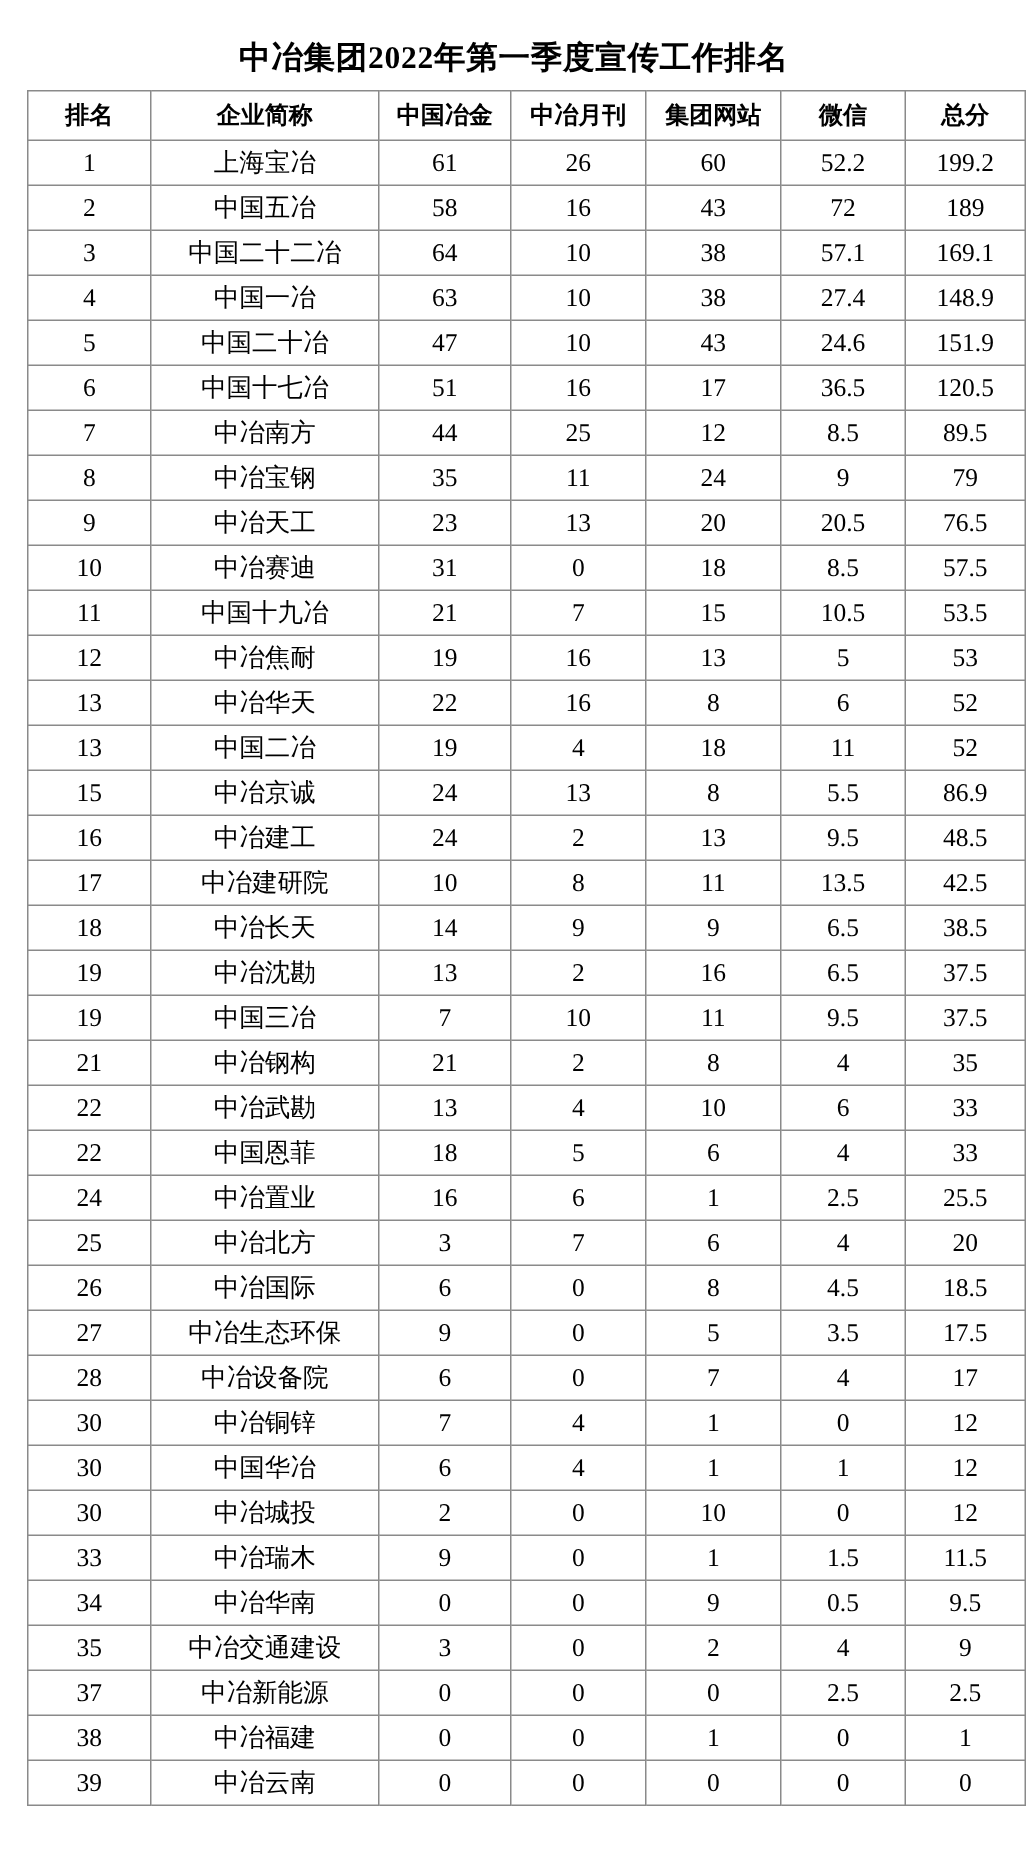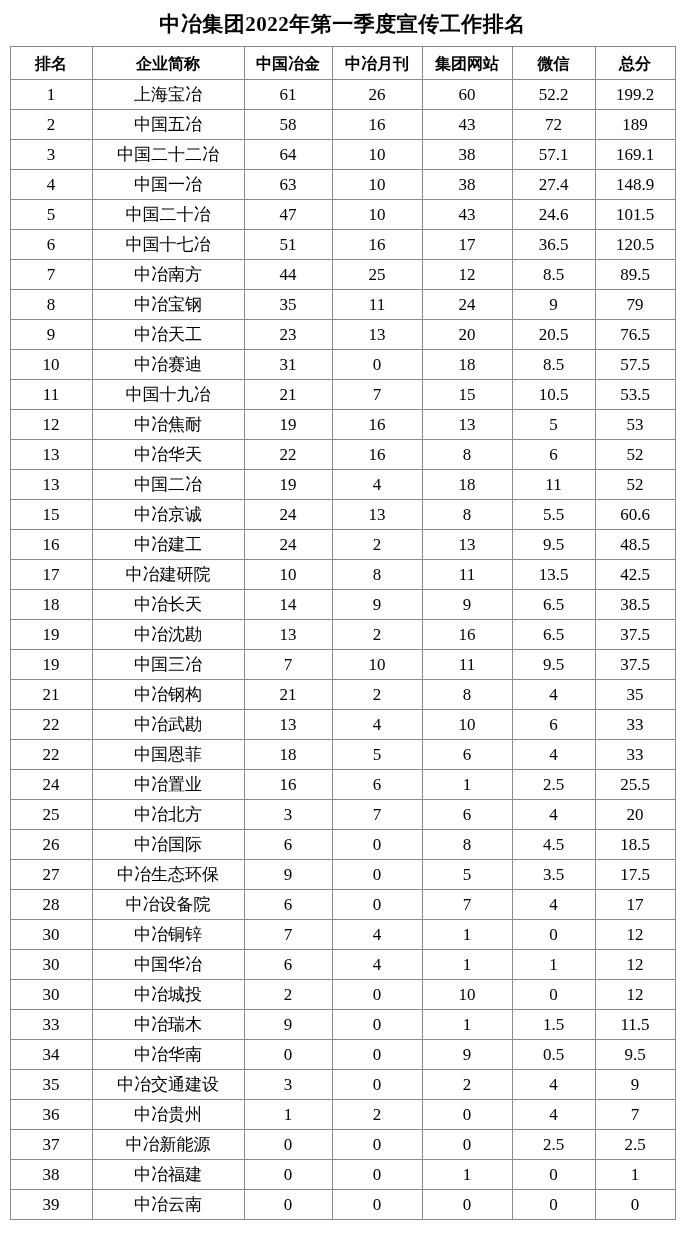--- a/index.html
+++ b/index.html
@@ -11,21 +11,21 @@
     width: 685px;
     height: 1242px;
     font-family: "Liberation Serif", "DejaVu Serif", serif;
     color: #000000;
     overflow: hidden;
   }
   .page {
     width: 685px;
     height: 1242px;
     box-sizing: border-box;
-    padding: 4px;
+    padding: 18px;
     position: relative;
   }
   .doc-title {
     text-align: center;
     font-size: 21px;
     font-weight: bold;
     letter-spacing: 0.5px;
     padding: 9px 0 10px 0;
     line-height: 1.1;
     font-family: "Liberation Serif", "DejaVu Serif", serif;
@@ -130,21 +130,21 @@
           <td>27.4</td>
           <td>148.9</td>
         </tr>
         <tr>
           <td>5</td>
           <td class="name-cell">中国二十冶</td>
           <td>47</td>
           <td>10</td>
           <td>43</td>
           <td>24.6</td>
-          <td>101.5</td>
+          <td>151.9</td>
         </tr>
         <tr>
           <td>6</td>
           <td class="name-cell">中国十七冶</td>
           <td>51</td>
           <td>16</td>
           <td>17</td>
           <td>36.5</td>
           <td>120.5</td>
         </tr>
@@ -220,21 +220,21 @@
           <td>11</td>
           <td>52</td>
         </tr>
         <tr>
           <td>15</td>
           <td class="name-cell">中冶京诚</td>
           <td>24</td>
           <td>13</td>
           <td>8</td>
           <td>5.5</td>
-          <td>60.6</td>
+          <td>86.9</td>
         </tr>
         <tr>
           <td>16</td>
           <td class="name-cell">中冶建工</td>
           <td>24</td>
           <td>2</td>
           <td>13</td>
           <td>9.5</td>
           <td>48.5</td>
         </tr>
@@ -392,29 +392,20 @@
           <td>9.5</td>
         </tr>
         <tr>
           <td>35</td>
           <td class="name-cell">中冶交通建设</td>
           <td>3</td>
           <td>0</td>
           <td>2</td>
           <td>4</td>
           <td>9</td>
-        </tr>
-        <tr>
-          <td>36</td>
-          <td class="name-cell">中冶贵州</td>
-          <td>1</td>
-          <td>2</td>
-          <td>0</td>
-          <td>4</td>
-          <td>7</td>
         </tr>
         <tr>
           <td>37</td>
           <td class="name-cell">中冶新能源</td>
           <td>0</td>
           <td>0</td>
           <td>0</td>
           <td>2.5</td>
           <td>2.5</td>
         </tr>

